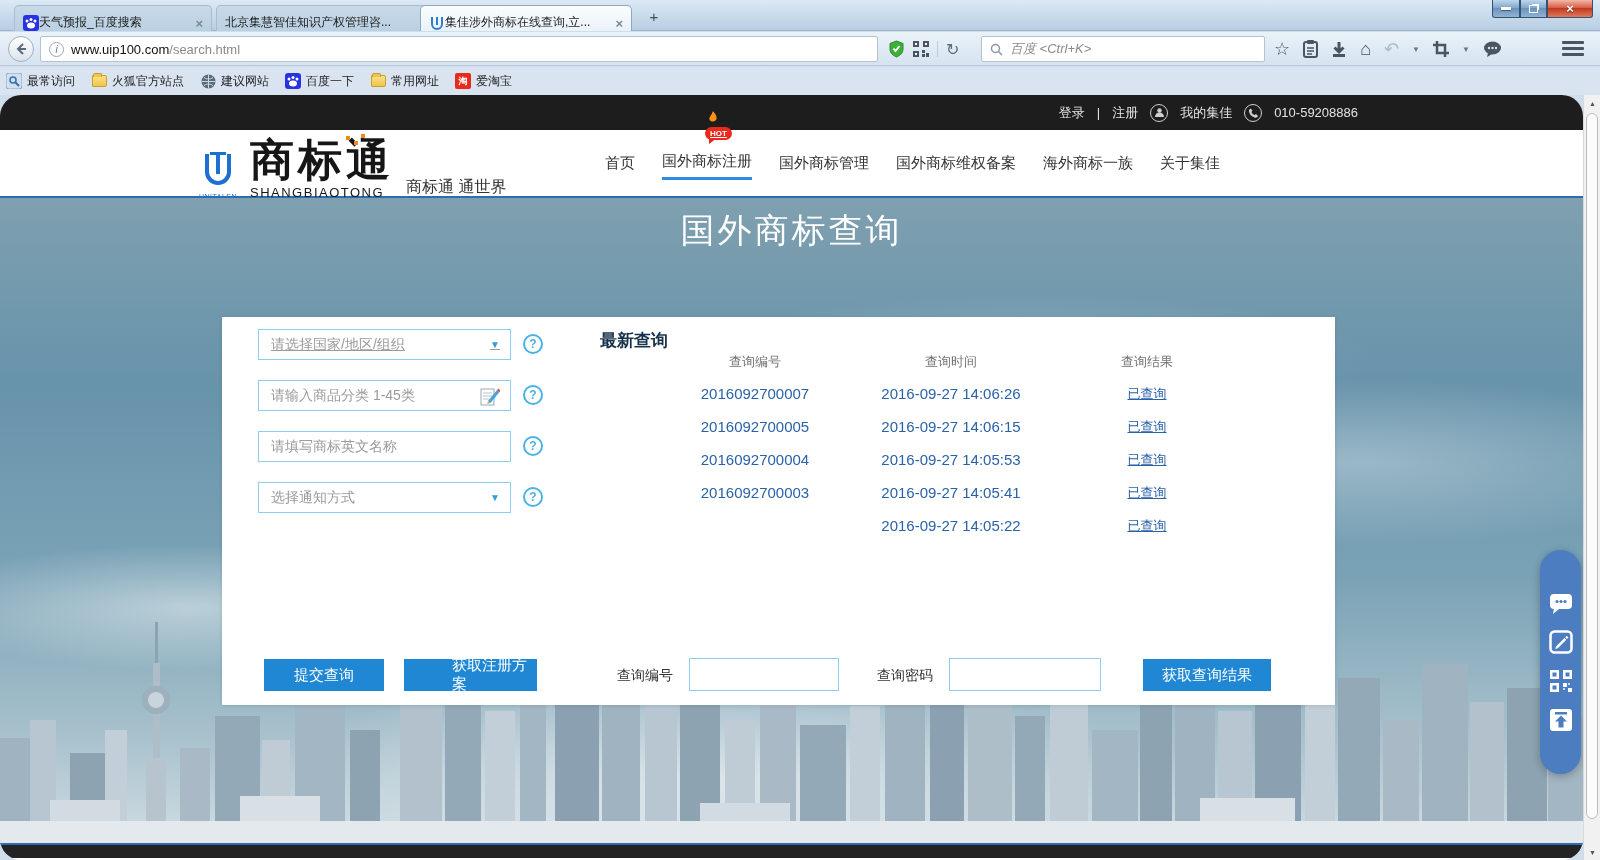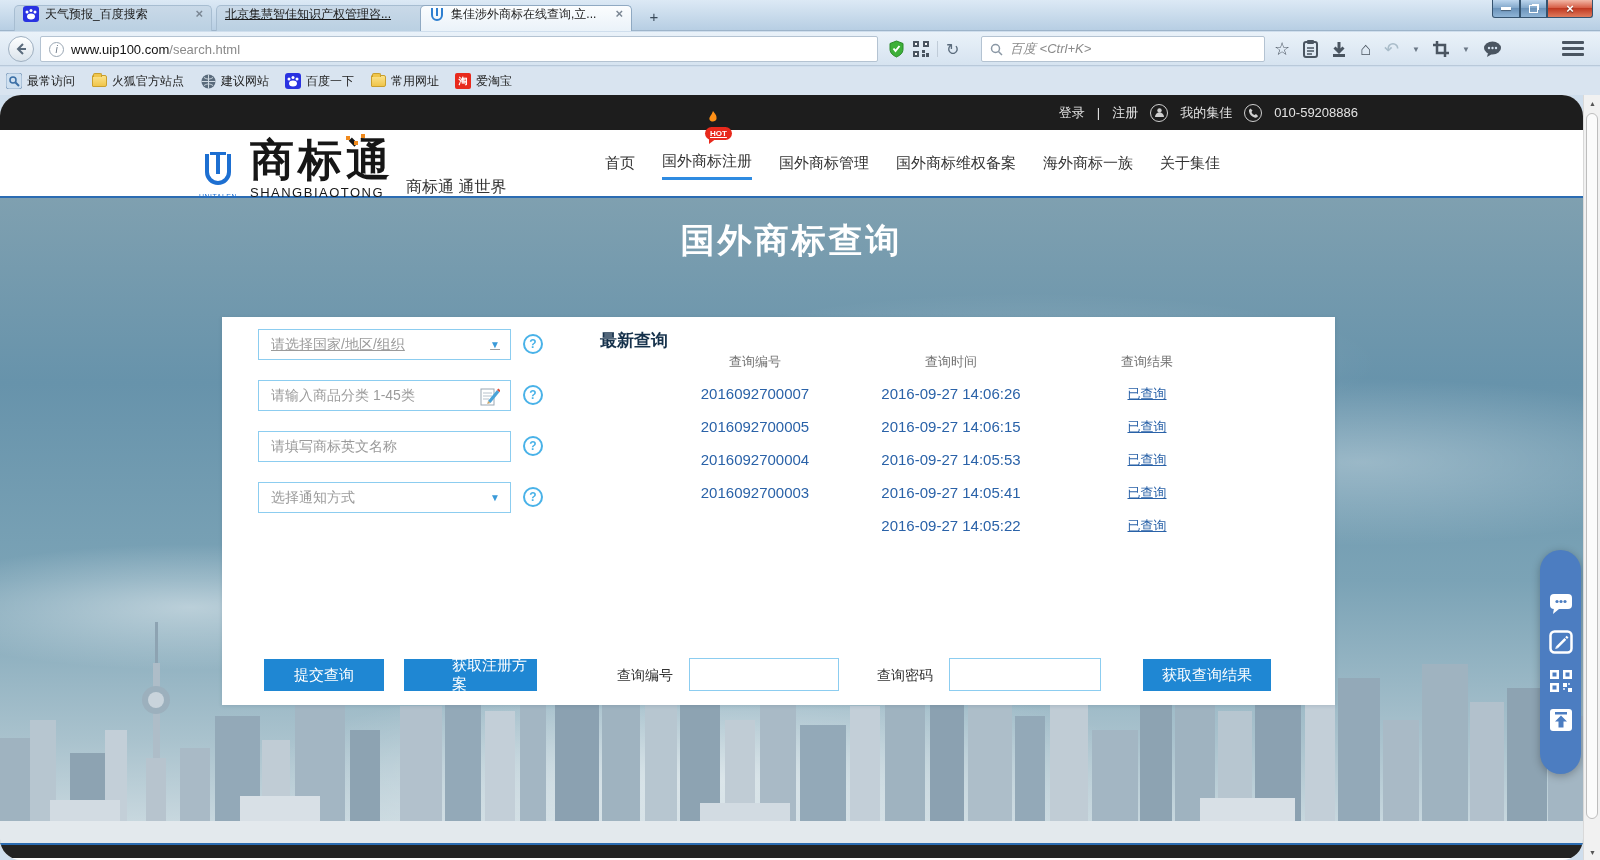--- a/index.html
+++ b/index.html
@@ -2,21 +2,21 @@
 <html><head>
 <meta charset="utf-8">
 <style>
   * { box-sizing: border-box; margin: 0; padding: 0; }
   html,body { width:1600px; height:860px; overflow:hidden; }
   body { font-family:"Liberation Sans","DejaVu Sans",sans-serif; background:#cfdeed; position:relative; }
 
   
   .tabstrip { position:absolute; left:0; top:0; width:1600px; height:31px;
     background:linear-gradient(180deg,#dce9f5,#b7cee3); border-bottom:1px solid #9db4ca; }
-  .tab { position:absolute; top:5px; height:26px; display:flex; align-items:flex-start; gap:6px;
+  .tab { position:absolute; top:5px; height:26px; display:flex; align-items:flex-end; 
     padding:0 8px; font-size:12px; color:#1b1b1b;
     background:linear-gradient(#c9d9e8,#bad0e2); border:1px solid #a7bdd1; border-bottom:0;
     border-radius:5px 5px 0 0; overflow:hidden; white-space:nowrap; }
   .tab.active { background:linear-gradient(#fbfdfe,#eaf2f9); border-color:#8fa9c2; z-index:2; }
   .tab-title { flex:1; overflow:hidden; text-overflow:ellipsis; }
   .tab-close { color:#7b8794; font-size:13px; font-weight:bold; padding-left:4px; }
   .fav { width:16px; height:16px; flex:0 0 16px; }
   .newtab { position:absolute; left:642px; top:9px; width:24px; height:18px; border-radius:3px;
     text-align:center; line-height:16px; font-size:15px; color:#3a4a5a; }
   .win-controls { position:absolute; left:1492px; top:0; display:flex; }
@@ -99,21 +99,21 @@
     border-top-color:#e8291c; border-left-color:#e8291c; border-width:3px 4px; }
   .hot-flame { position:absolute; top:-11px; left:2px; }
 
   .page { position:relative; height:660px;
     background:
       radial-gradient(ellipse 420px 90px at 12% 62%, rgba(255,255,255,.45), transparent 70%),
       radial-gradient(ellipse 520px 120px at 86% 40%, rgba(255,255,255,.30), transparent 70%),
       radial-gradient(ellipse 640px 150px at 45% 88%, rgba(255,255,255,.50), transparent 70%),
       radial-gradient(ellipse 500px 100px at 65% 25%, rgba(255,255,255,.18), transparent 70%),
       linear-gradient(180deg,#7fa0b0 0%,#6793ab 28%,#7ba3b6 58%,#a9c2cd 82%,#d5e1e6 100%); }
-  .hero-title { padding-top:20px; text-align:center; color:#fff; font-size:34px; font-weight:bold; letter-spacing:3px; }
+  .hero-title { padding-top:10px; text-align:center; color:#fff; font-size:34px; font-weight:normal; letter-spacing:3px; }
   .hero-sub { margin-top:16px; display:flex; align-items:center; justify-content:center; gap:18px;
     color:#fff; font-size:17px; }
   .hero-line { width:155px; height:1px; background:rgba(255,255,255,.95); }
 
   .skyline { position:absolute; left:0; bottom:15px; width:1583px; height:235px; }
   .site-footer { position:absolute; left:0; bottom:0; width:100%; height:15px; background:#232323;
     border-top:2px solid #2b6cb2; }
 
   .panel { position:absolute; left:222px; top:119px; width:1113px; height:388px; background:#fff;
     box-shadow:0 1px 4px rgba(30,60,90,.15); }
@@ -167,21 +167,21 @@
           <ellipse cx="8" cy="10.5" rx="4" ry="3" fill="#fff"></ellipse>
           <circle cx="4" cy="6" r="1.5" fill="#fff"></circle>
           <circle cx="8" cy="4.5" r="1.5" fill="#fff"></circle>
           <circle cx="12" cy="6" r="1.5" fill="#fff"></circle>
         </svg>
     </span>
     <span class="tab-title">天气预报_百度搜索</span>
     <span class="tab-close">×</span>
   </div>
 
-  <div class="tab" style="left:216px;width:240px;text-decoration:underline;">
+  <div class="tab" style="left:216px;width:240px;">
     <span class="tab-title">北京集慧智佳知识产权管理咨...</span>
     <span class="tab-close">×</span>
   </div>
 
   <div class="tab active" style="left:420px;width:212px;">
     <span class="fav">
       <svg width="16" height="16">
           <path d="M3 2 v7 a5 5 0 0 0 10 0 v-7" fill="none" stroke="#2e7fd0" stroke-width="2"></path>
           <rect x="7" y="2" width="2" height="8" fill="#2e7fd0"></rect>
         </svg>

